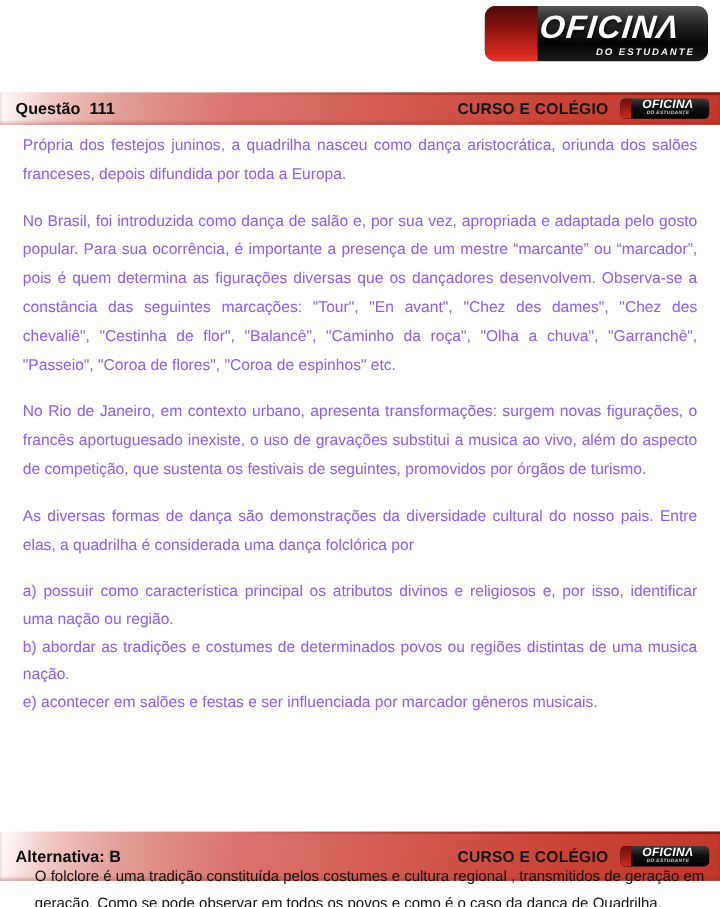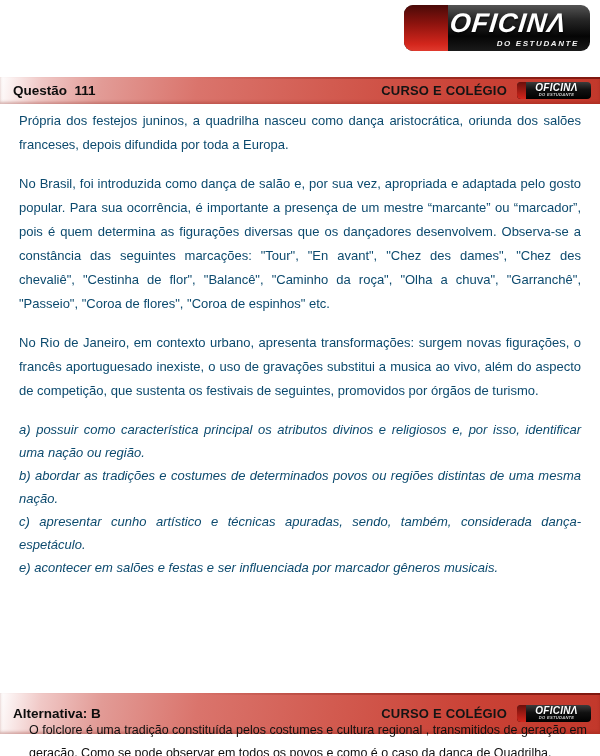--- a/index.html
+++ b/index.html
@@ -65,24 +65,24 @@
   }
   .logo-mini .logo-sub {
     font-style:italic; font-weight:700; font-size:7px; line-height:5px;
     color:#cfcfcf; letter-spacing:0.5px; margin-left:5px;
     transform:scale(0.58); transform-origin:center top;
   }
 
   
   .content {
     position:absolute; top:109px; left:19px; width:562px;
-    color:#0c4a6e; font-size:13px; line-height:24px; text-align:justify;
+    color:#8b5cf6; font-size:13px; line-height:24px; text-align:justify;
   }
   .content p { margin:0 0 15px 0; }
-  .options { margin-top:8px; line-height:23px;font-style:italic; }
+  .options { margin-top:8px; line-height:23px; }
   .option { text-align:justify; }
 
   
   .explanation {
     position:absolute; top:719px; left:29px; width:560px;
     font-size:12.5px; line-height:23px; color:#101010; text-align:left;
   }
 </style>
 </head>
 <body>
@@ -104,24 +104,24 @@
         <span class="logo-name">OFICINΛ</span>
         <span class="logo-sub">DO ESTUDANTE</span>
       </span>
     </span>
   </div>
 
   <div class="content">
     <p>Própria dos festejos juninos, a quadrilha nasceu como dança aristocrática, oriunda dos salões franceses, depois difundida por toda a Europa.</p>
     <p>No Brasil, foi introduzida como dança de salão e, por sua vez, apropriada e adaptada pelo gosto popular. Para sua ocorrência, é importante a presença de um mestre “marcante” ou “marcador”, pois é quem determina as figurações diversas que os dançadores desenvolvem. Observa-se a constância das seguintes marcações: "Tour", "En avant", "Chez des dames", "Chez des chevaliê", "Cestinha de flor", "Balancê", "Caminho da roça", "Olha a chuva", "Garranchê", "Passeio", "Coroa de flores", "Coroa de espinhos" etc.</p>
     <p>No Rio de Janeiro, em contexto urbano, apresenta transformações: surgem novas figurações, o francês aportuguesado inexiste, o uso de gravações substitui a musica ao vivo, além do aspecto de competição, que sustenta os festivais de seguintes, promovidos por órgãos de turismo.</p>
+    <p>As diversas formas de dança são demonstrações da diversidade cultural do nosso pais. Entre elas, a quadrilha é considerada uma dança folclórica por</p>
     <div class="options">
       <div class="option">a) possuir como característica principal os atributos divinos e religiosos e, por isso, identificar uma nação ou região.</div>
-      <div class="option">b) abordar as tradições e costumes de determinados povos ou regiões distintas de uma mesma nação.</div>
-      <div class="option">c) apresentar cunho artístico e técnicas apuradas, sendo, também, considerada dança-espetáculo.</div>
+      <div class="option">b) abordar as tradições e costumes de determinados povos ou regiões distintas de uma musica nação.</div>
       <div class="option">e) acontecer em salões e festas e ser influenciada por marcador gêneros musicais.</div>
     </div>
   </div>
 
   <div class="bar answer-bar">
     <span class="bar-title">Alternativa: B</span>
     <span class="bar-right">
       <span class="curso-label">CURSO E COLÉGIO</span>
       <span class="logo-mini">
         <span class="logo-red"></span>

